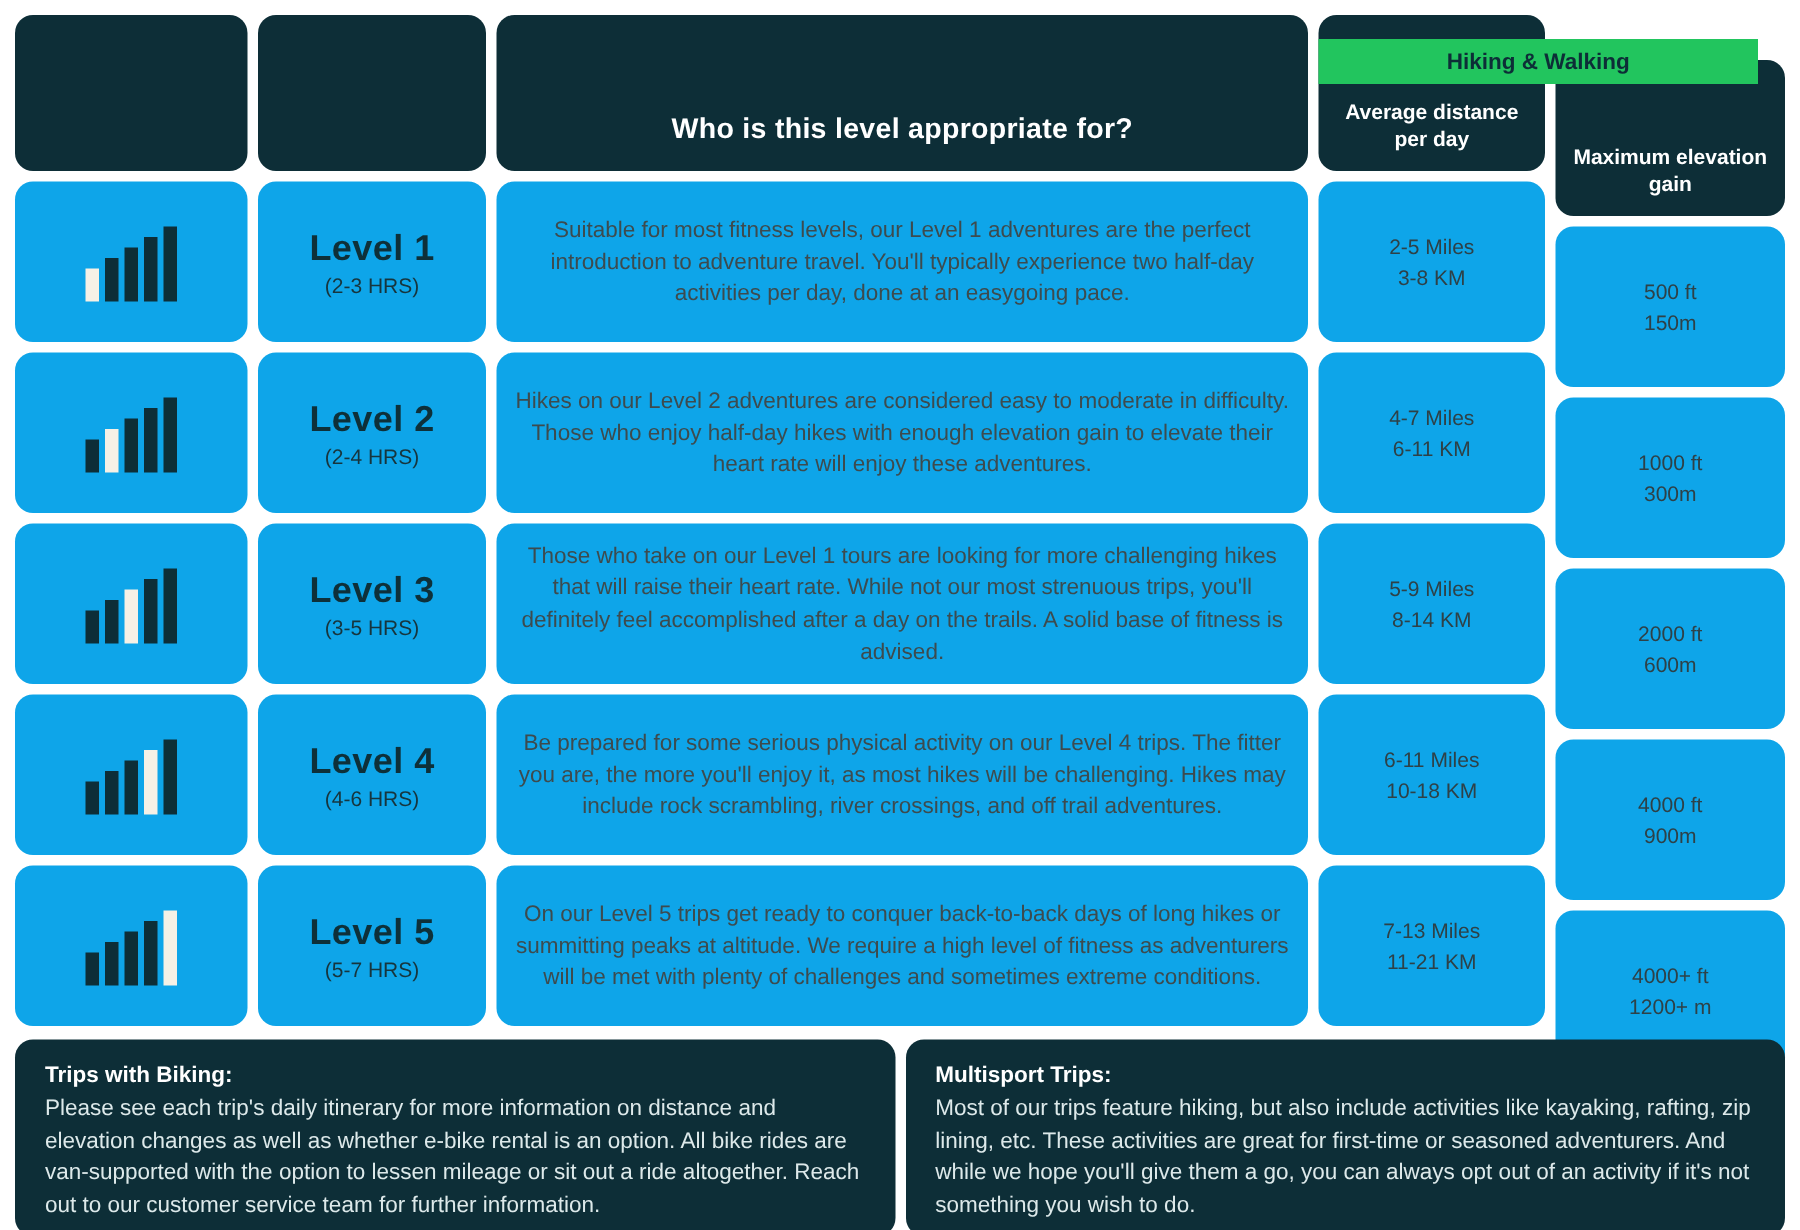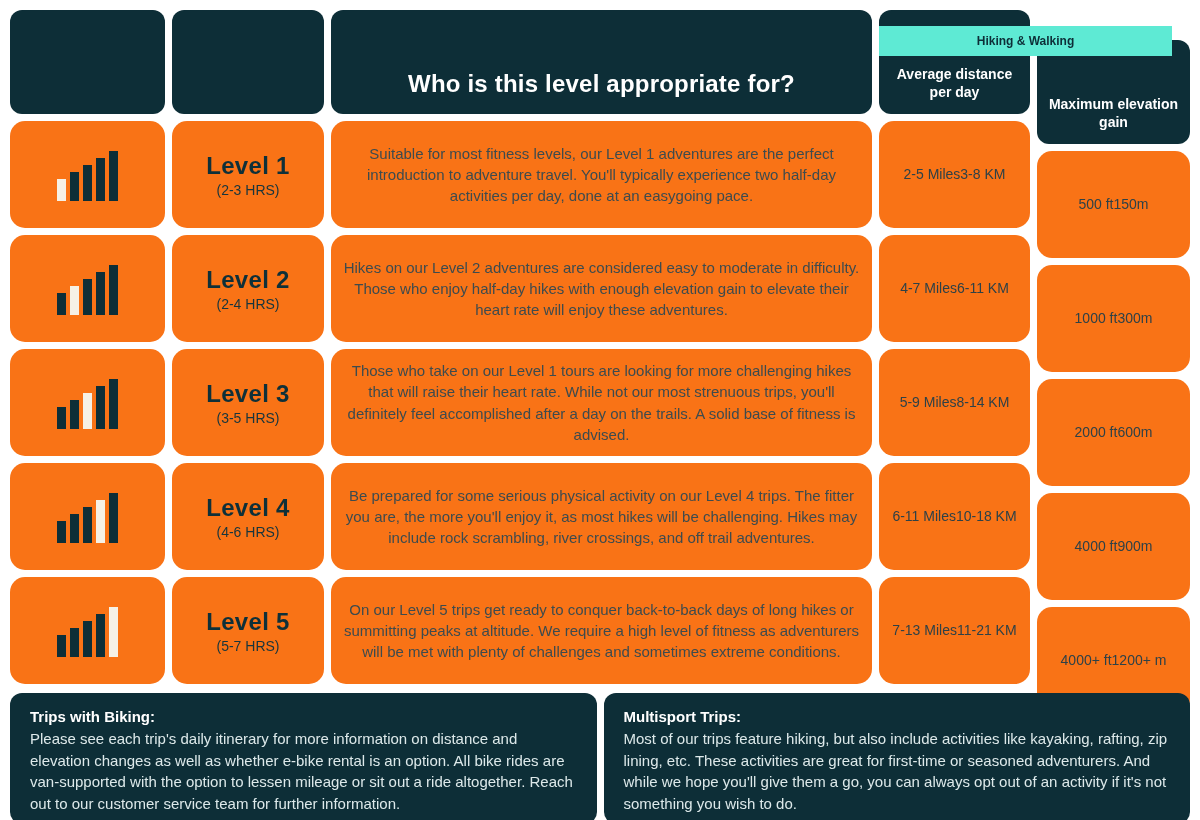--- a/index.html
+++ b/index.html
@@ -5,51 +5,51 @@
   html,body{margin:0;padding:0;background:#ffffff;}
   .page{
     width:1200px;height:820px;box-sizing:border-box;
     padding:10px;
     font-family:"Liberation Sans",sans-serif;
     background:#ffffff;
   }
   .row{display:flex;gap:7px;margin-bottom:7px;}
   .cell{border-radius:12px;box-sizing:border-box;}
   .dark{background:#0d2e37;color:#ffffff;}
-  .tan{background:#f97316;border-radius:15px;}
+  .tan{background:#0ea5e9;}
   .c1{width:155px;flex:none;}
   .c2{width:152px;flex:none;}
   .c3{flex:1;}
   .c4{width:151px;flex:none;}
   .c5{width:153px;flex:none;margin-top:30px;}
   .hrow{height:104px;}
   .lrow{height:107px;}
 
   
   .q-cell{display:flex;align-items:flex-end;justify-content:center;
-    padding-bottom:16px;font-weight:bold;font-size:24px;letter-spacing:.2px;}
+    padding-bottom:16px;font-weight:bold;font-size:19px;letter-spacing:.2px;}
   .hw{position:relative;display:flex;gap:7px;flex:none;}
   .hw .sub{display:flex;align-items:flex-end;justify-content:center;
     text-align:center;font-weight:bold;font-size:14px;line-height:1.3;
     padding:0 10px 13px 10px;}
-  .band{position:absolute;left:0;right:18px;top:16px;height:30px;background:#5eead4;
+  .band{position:absolute;left:0;right:18px;top:16px;height:30px;background:#22c55e;
     display:flex;align-items:center;justify-content:center;
-    font-weight:bold;font-size:12px;color:#0d2e37;z-index:2;}
+    font-weight:bold;font-size:15px;color:#0d2e37;z-index:2;}
 
   
   .icon-cell{display:flex;align-items:center;justify-content:center;}
   .bars{display:flex;align-items:flex-end;gap:4px;height:52px;}
   .bar{width:9px;background:#0d2e37;display:block;}
   .bar-active{background:#f6f1e6;}
   .lvl-cell{display:flex;flex-direction:column;align-items:center;justify-content:center;}
   .lvl-name{font-size:24px;font-weight:bold;color:#0e3039;letter-spacing:.3px;}
   .lvl-hrs{font-size:14px;color:#17353d;margin-top:2px;}
   .desc-cell{display:flex;align-items:center;justify-content:center;text-align:center;
     padding:10px 8px;font-size:15px;line-height:1.42;color:#3d4b4e;}
-  .metric-cell{display:flex;flex-direction:row;align-items:center;justify-content:center;
+  .metric-cell{display:flex;flex-direction:column;align-items:center;justify-content:center;
     font-size:14px;color:#2e4147;line-height:1.5;text-align:center;}
 
   
   .frow{display:flex;gap:7px;margin-top:9px;margin-bottom:0;}
   .foot{flex:1;background:#0d2e37;border-radius:12px;box-sizing:border-box;
     height:131px;padding:13px 20px;color:#dde9ea;font-size:15px;line-height:1.43;}
   .foot-title{color:#ffffff;font-weight:bold;margin-bottom:1px;}
 </style>
 </head>
 <body>

